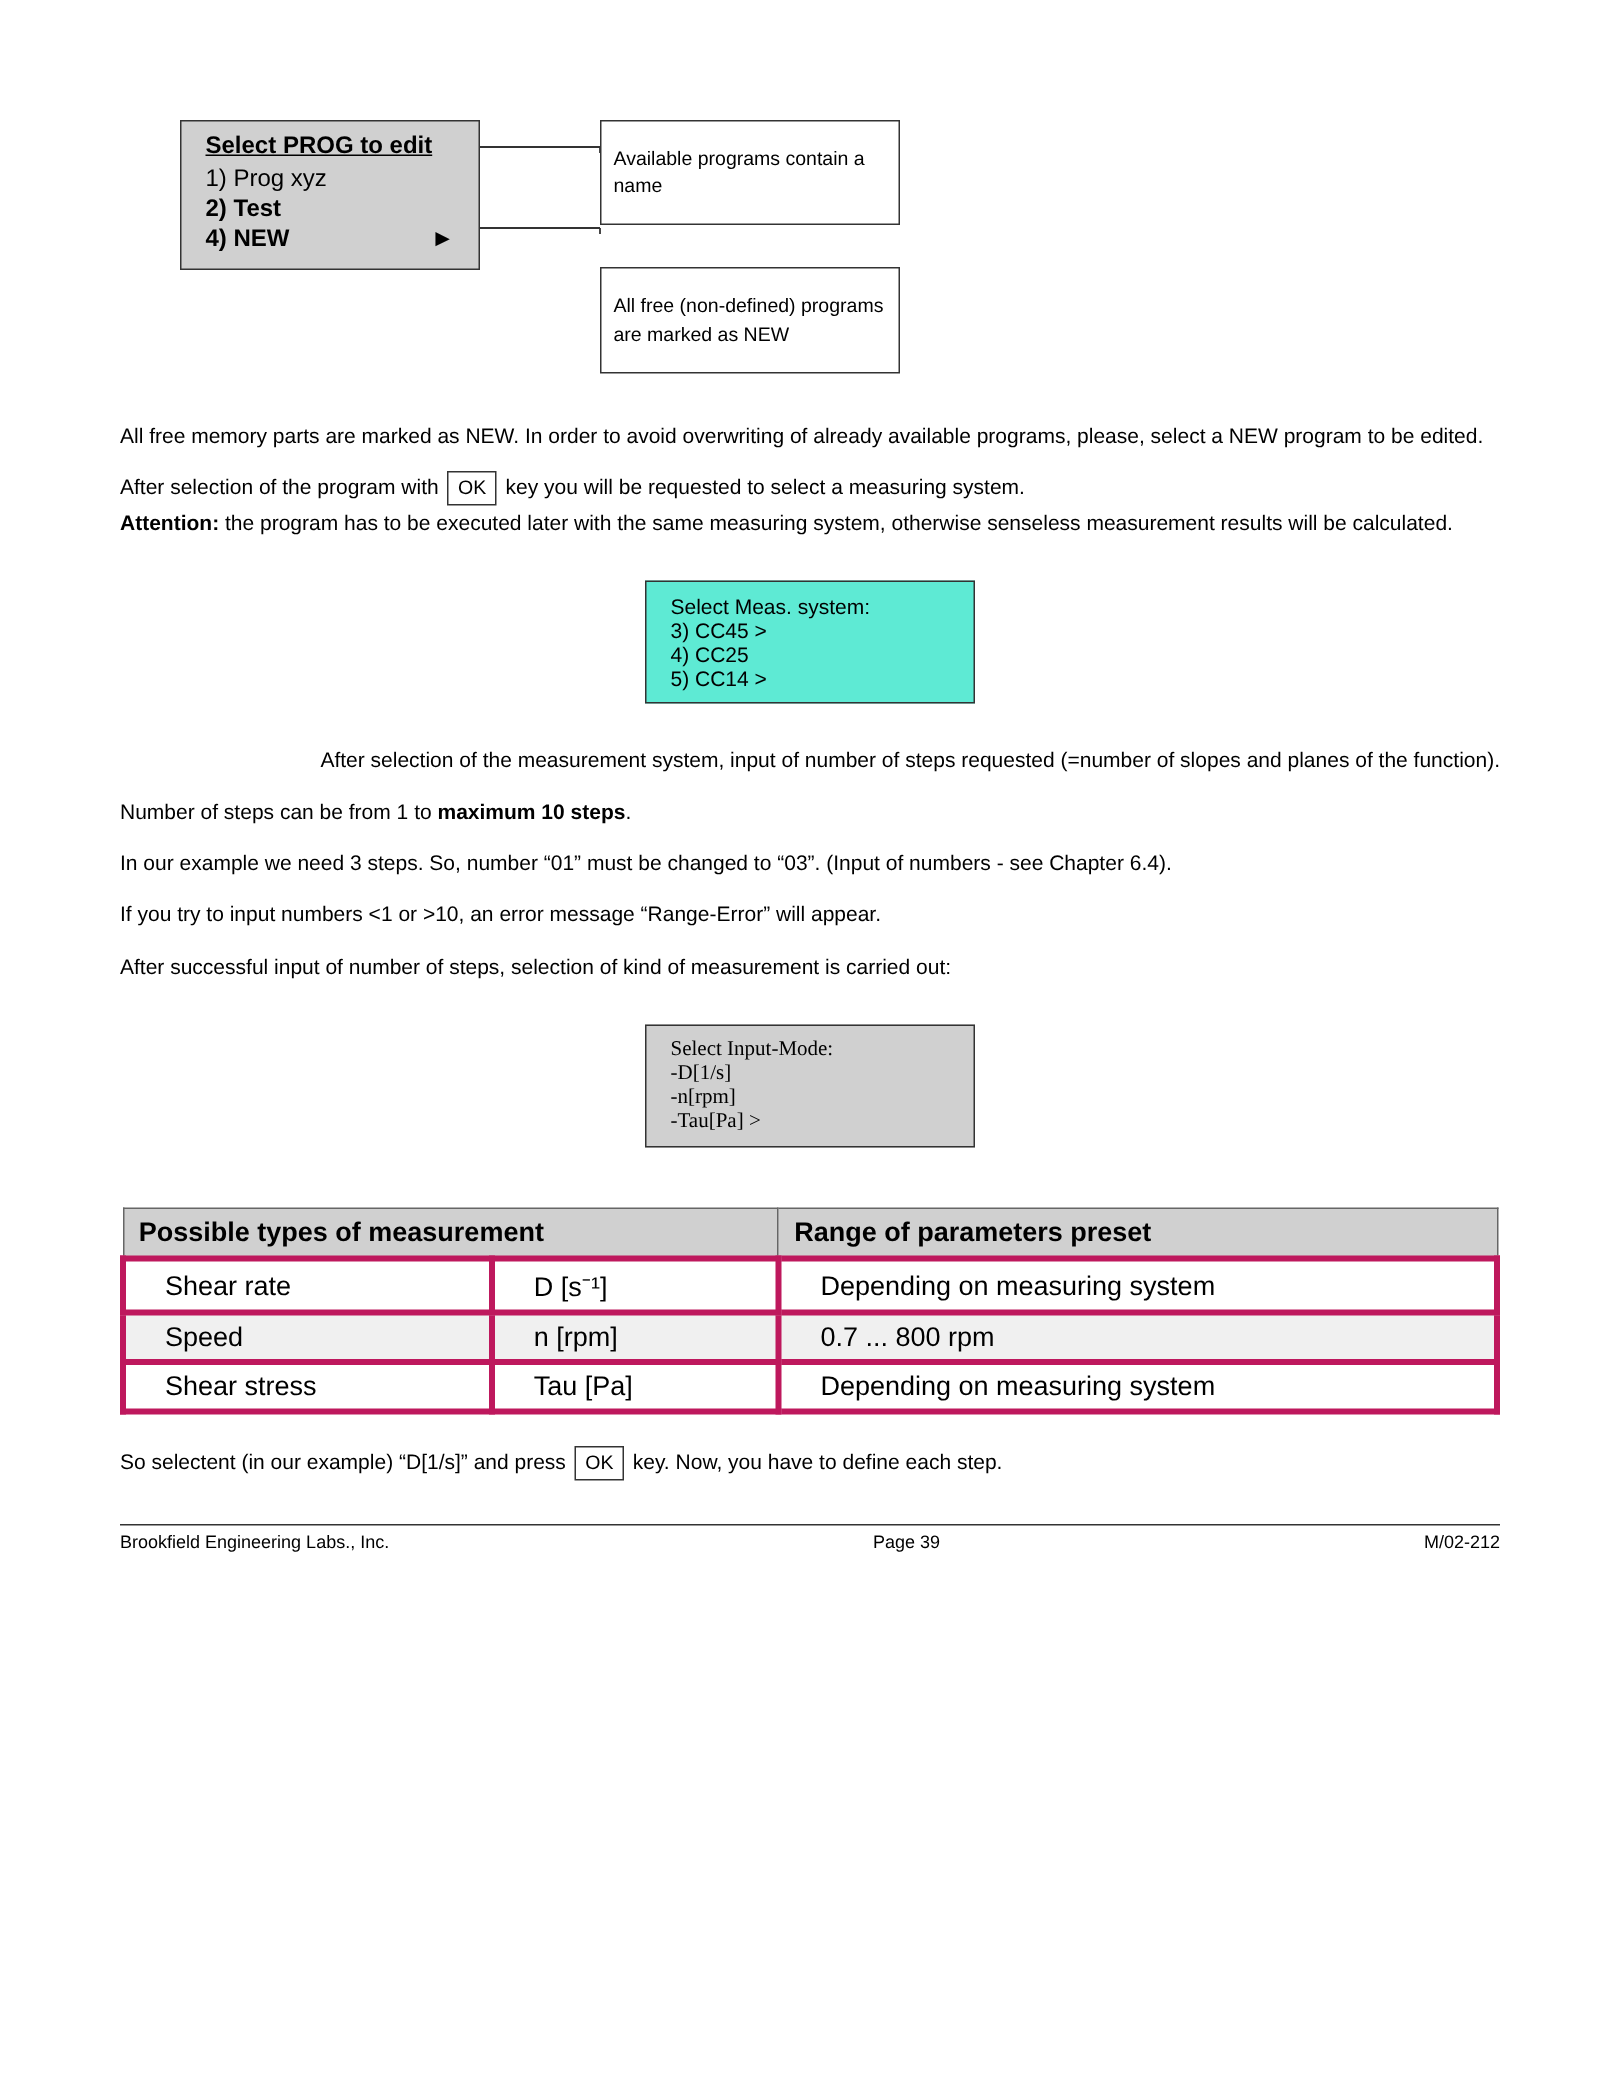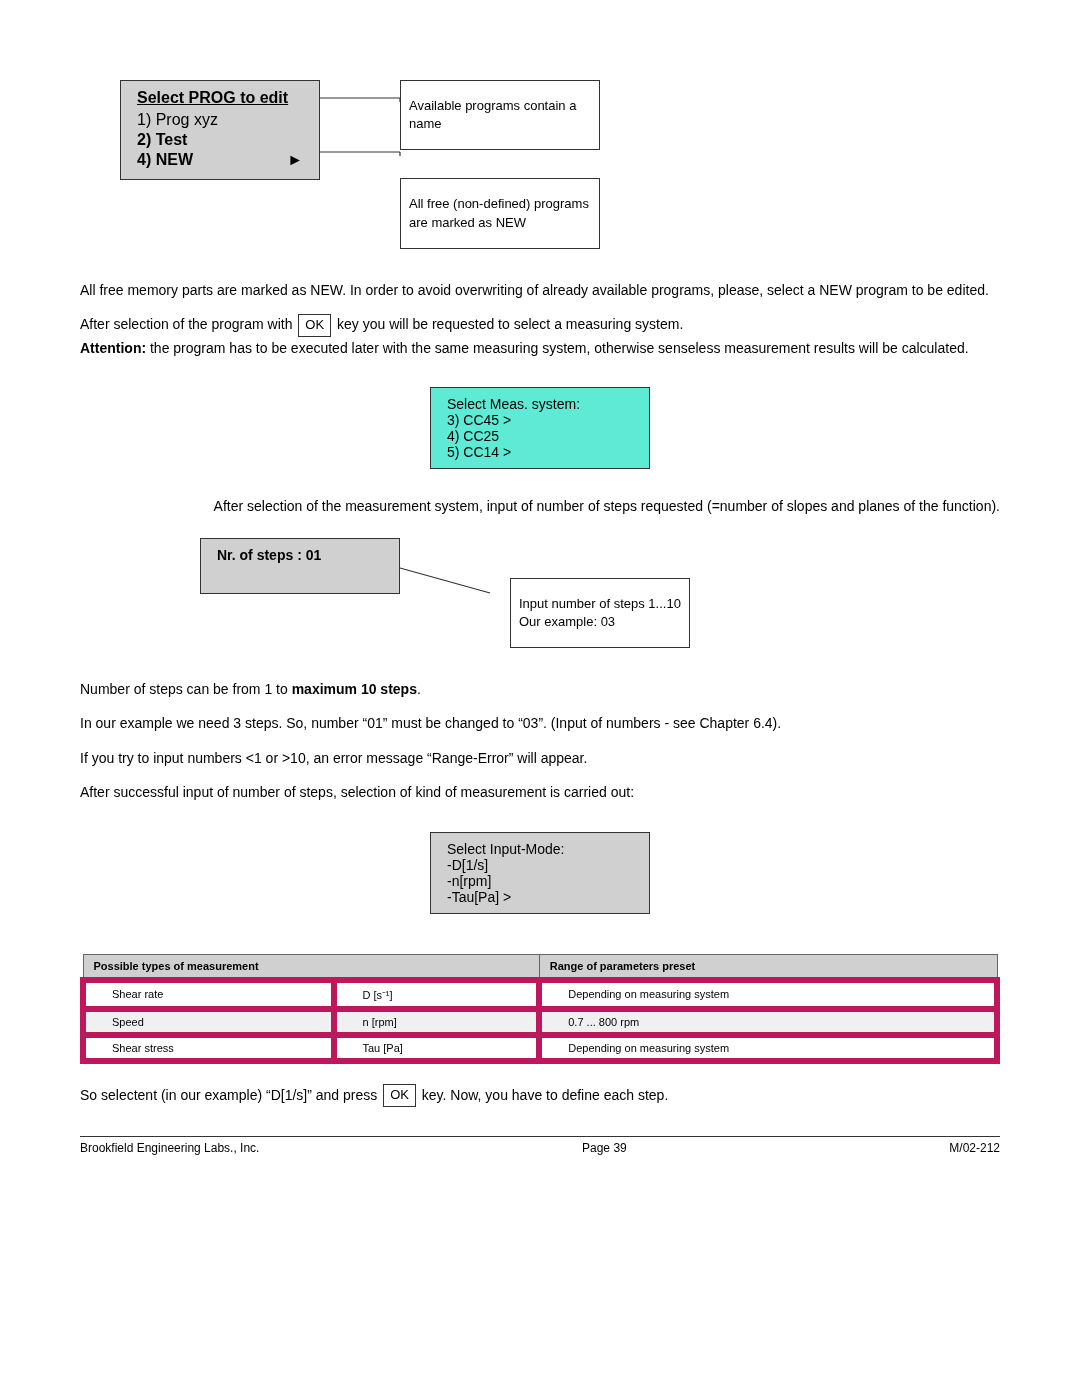--- a/index.html
+++ b/index.html
@@ -88,32 +88,32 @@
       margin: 16px auto;
       display: block;
       width: fit-content;
     }
 
     
     .meas-table {
       width: 100%;
       border-collapse: collapse;
       margin: 16px 0;
-      font-size: 11px;
+      font-size: 18px;
       border-radius: 29px;
     }
     .meas-table th {
       background: #d0d0d0;
       border: 1px solid #666;
       padding: 5px 10px;
       text-align: left;
       font-weight: bold;
     }
     .meas-table td {
-      border: 6px solid #be185d;
+      border: 4px solid #be185d;
       padding: 4px 26px;
       background: #fff;
       margin-left: 32px;
     }
     .meas-table tr:nth-child(even) td { background: #f0f0f0; }
 
     
     .footer {
       position: absolute;
       bottom: 24px;
@@ -162,20 +162,21 @@
       flex-direction: column;
       z-index: 1;
     }
     .meas-center {
       display: flex;
       justify-content: center;
     }
     .input-mode-center {
       display: flex;
       justify-content: flex-end;
+      font-family: Liberation Serif, serif;
     }
   </style>
 </head>
 <body>
 
 <div class="page">
 
   <div class="prog-diagram-wrapper">
 
     <div class="prog-menu-col">
@@ -235,37 +236,20 @@
       </div>
       <div class="menu-item arrow-item">
         <span>5) CC14</span>
         <span>&gt;</span>
       </div>
     </div>
   </div>
 
   <p class="body-text" style="margin-top:10px;text-align:right;">After selection of the measurement system, input of number of steps requested (=number of slopes and planes of the function).</p>
 
-  <div class="steps-diagram-wrapper">
-    <div class="steps-box">
-      <div>
-        <span style="font-weight:bold;">Nr. of steps : 01</span>
-      </div>
-    </div>
-
-    <svg style="position:absolute;top:0;left:0;overflow:visible;" width="300" height="80">
-      <line x1="200" y1="30" x2="290" y2="55" stroke="#333" stroke-width="1.2"></line>
-    </svg>
-    <div class="steps-annotation-col" style="margin-left:110px; margin-top:40px;">
-      <div class="annotation-box">
-        <div>Input number of steps 1...10</div>
-        <div>Our example: 03</div>
-      </div>
-    </div>
-  </div>
 
   <p class="body-text">
     <span>Number of steps can be from 1 to </span><span class="bold">maximum 10 steps</span><span>.</span>
   </p>
   <p class="body-text">In our example we need 3 steps. So, number “01” must be changed to “03”. (Input of numbers - see Chapter 6.4).</p>
   <p class="body-text">If you try to input numbers &lt;1 or &gt;10, an error message “Range-Error” will appear.</p>
   <p class="body-text">After successful input of number of steps, selection of kind of measurement is carried out:</p>
 
   <div class="input-mode-center">
     <div class="input-mode-box">

